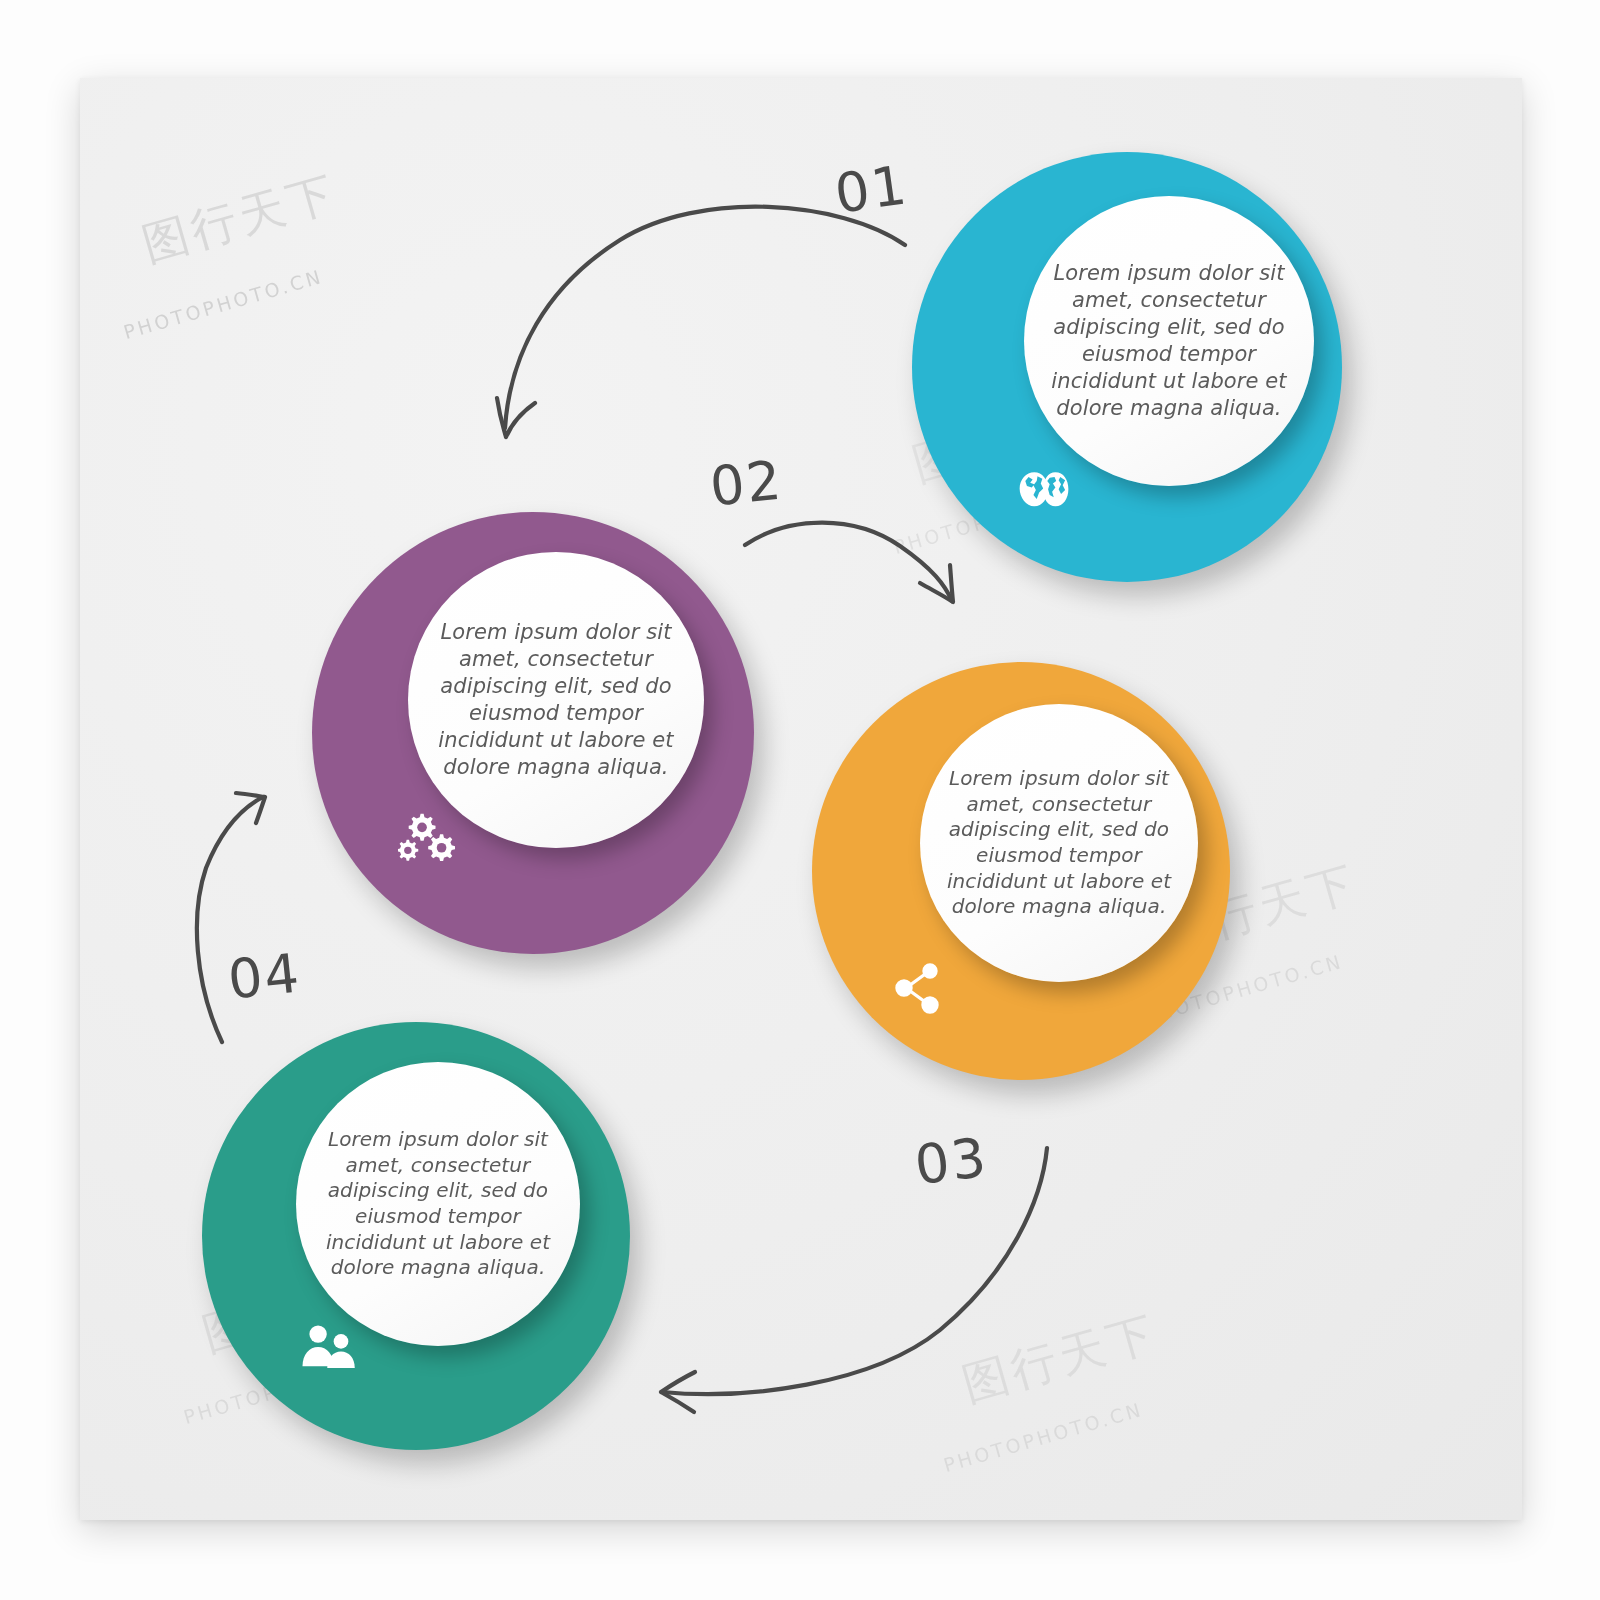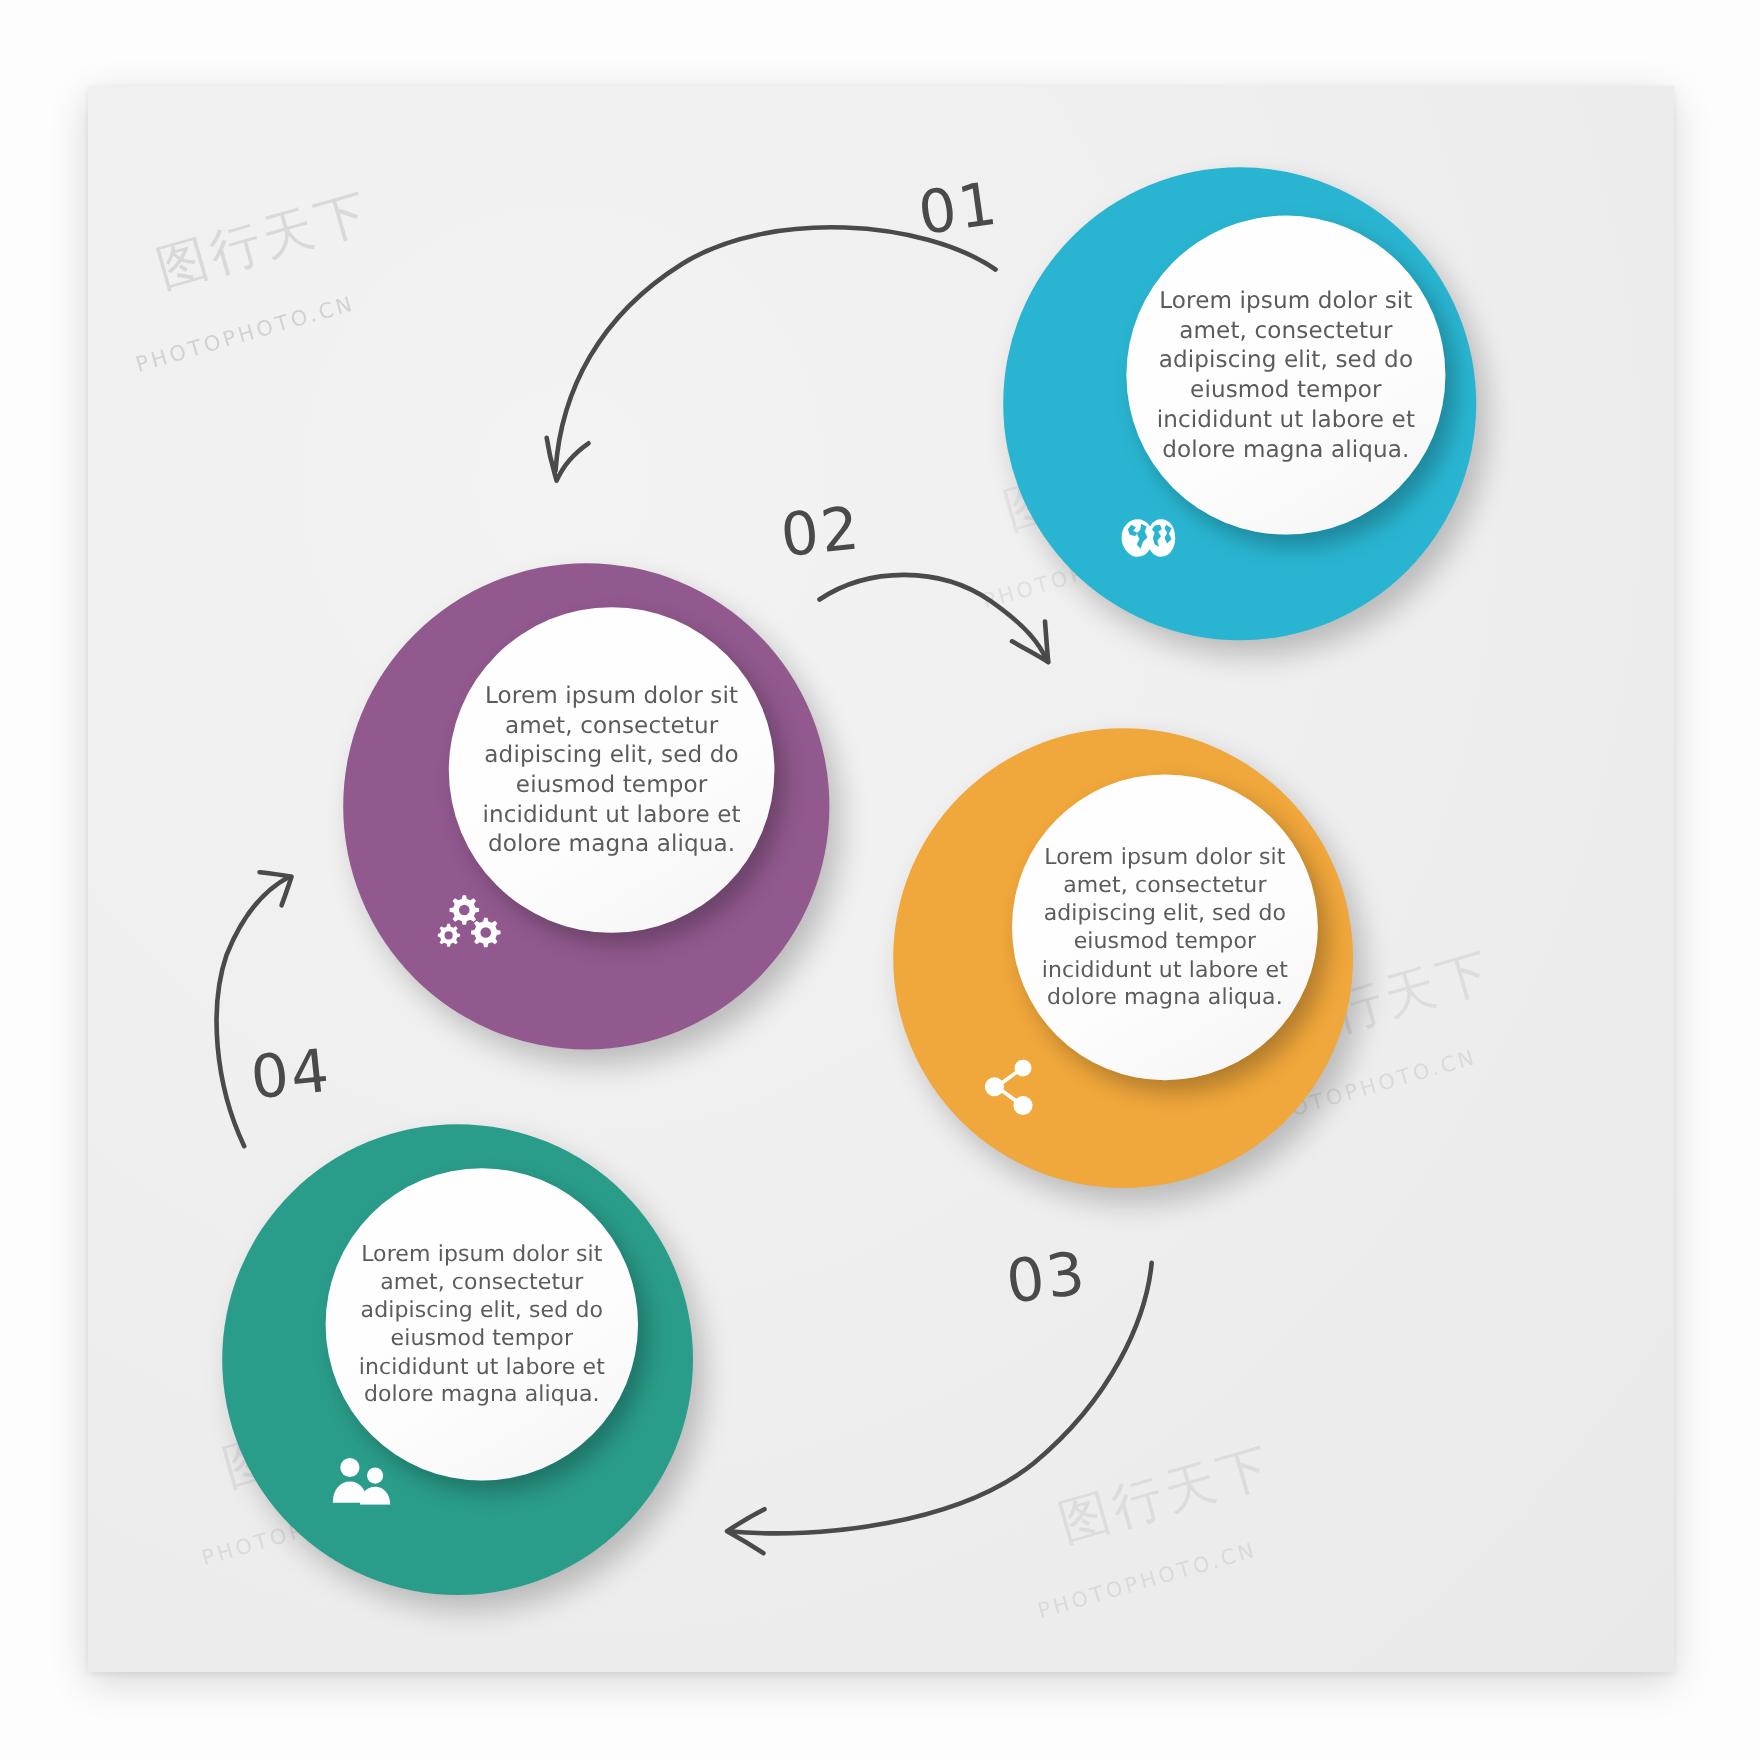--- a/index.html
+++ b/index.html
@@ -44,20 +44,21 @@
   }
   .node .inner {
     position: absolute;
     border-radius: 50%;
     background: linear-gradient(150deg, #ffffff 0%, #fdfdfd 60%, #f4f4f4 100%);
     box-shadow: 9px 11px 20px rgba(0,0,0,0.26);
     display: flex;
     align-items: center;
     justify-content: center;
     box-sizing: border-box;
+    font-style: italic;
   }
   .node .inner p {
     margin: 0;
     text-align: center;
     color: #5b5b5b;
     font-family: "DejaVu Sans", sans-serif;
     line-height: 1.28;
     letter-spacing: 0.1px;
   }
   .node .badge-icon {

